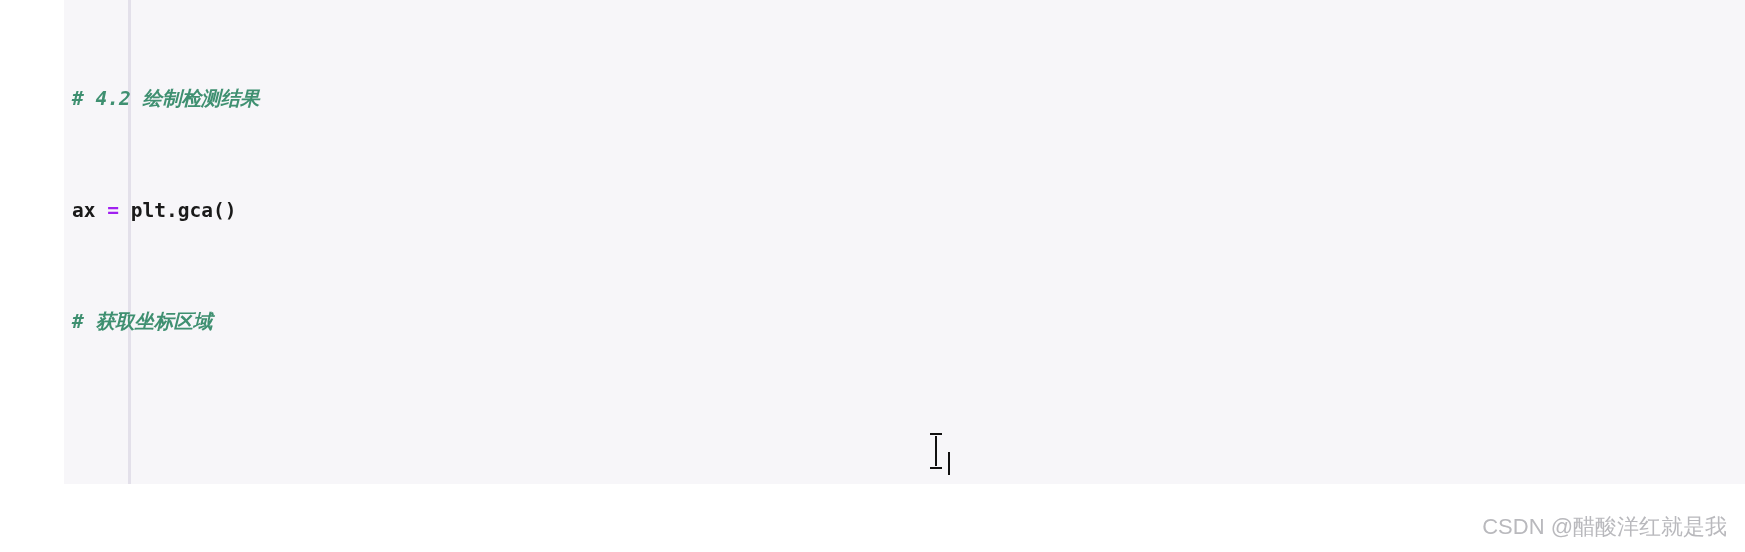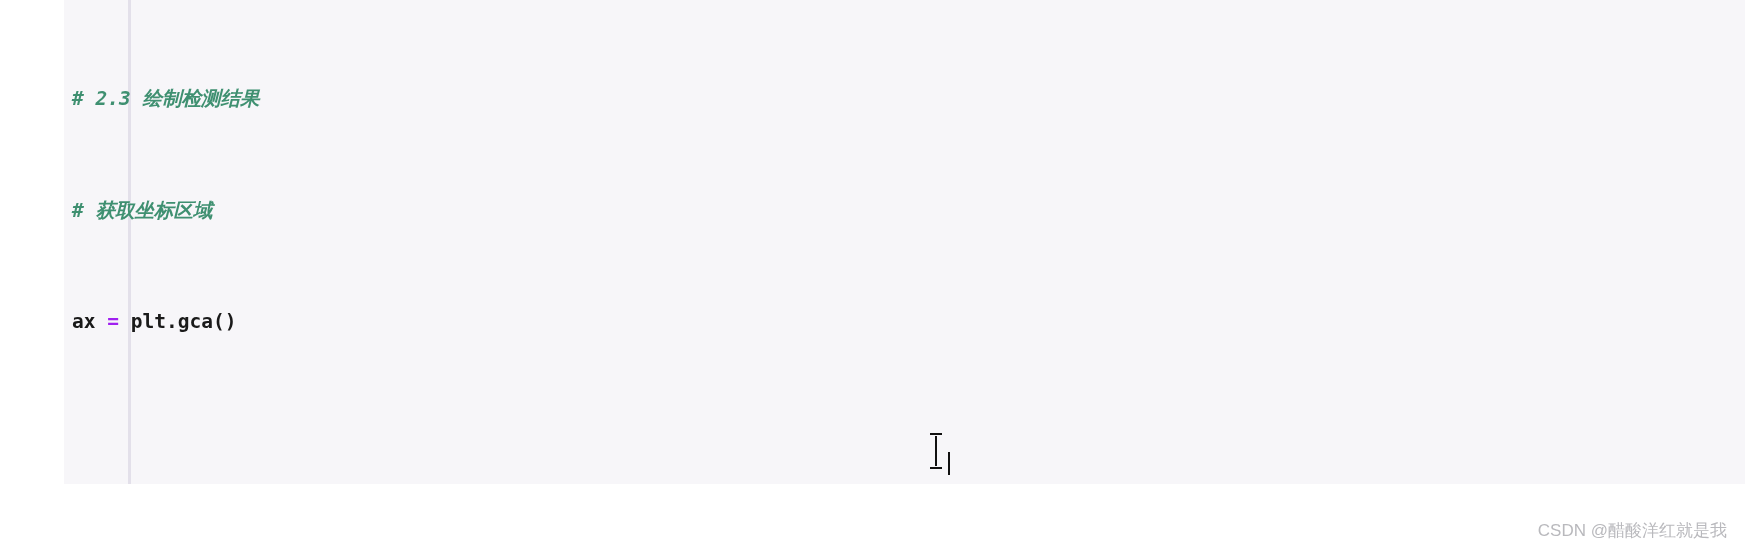--- a/index.html
+++ b/index.html
@@ -56,40 +56,40 @@
   #ibeam .capt{position:absolute;left:2px;top:1px;width:12px;height:2px;background:#111;}
   #ibeam .capb{position:absolute;left:2px;top:35px;width:12px;height:2px;background:#111;}
 
   
   #footer{
     position:absolute;left:0;top:484px;width:1745px;height:68px;background:#ffffff;
   }
   #watermark{
     position:absolute;right:18px;bottom:10px;
     font-family:"Liberation Sans",sans-serif;
-    font-size:17px;color:#b9b9bd;white-space:pre;
+    font-size:22px;color:#b9b9bd;white-space:pre;
   }
 </style>
 </head>
 <body>
 
 <div id="root">
 
   <div id="gutter-rule2"></div>
 
   <div id="editor">
     <div id="gutter-rule"></div>
 
     <div id="code">
 
-      <div class="line"><span class="cmt"># 2.3 绘制检测结果</span></div>
+      <div class="line"><span class="cmt"># 4.2 绘制检测结果</span></div>
+
+      <div class="line"><span class="pln">ax </span><span class="op">=</span><span class="pln"> plt.gca()</span></div>
 
       <div class="line"><span class="cmt"># 获取坐标区域</span></div>
-
-      <div class="line"><span class="pln">ax </span><span class="op">=</span><span class="pln"> plt.gca()</span></div>
 
 
       
 
       
 
       
 
       
 

